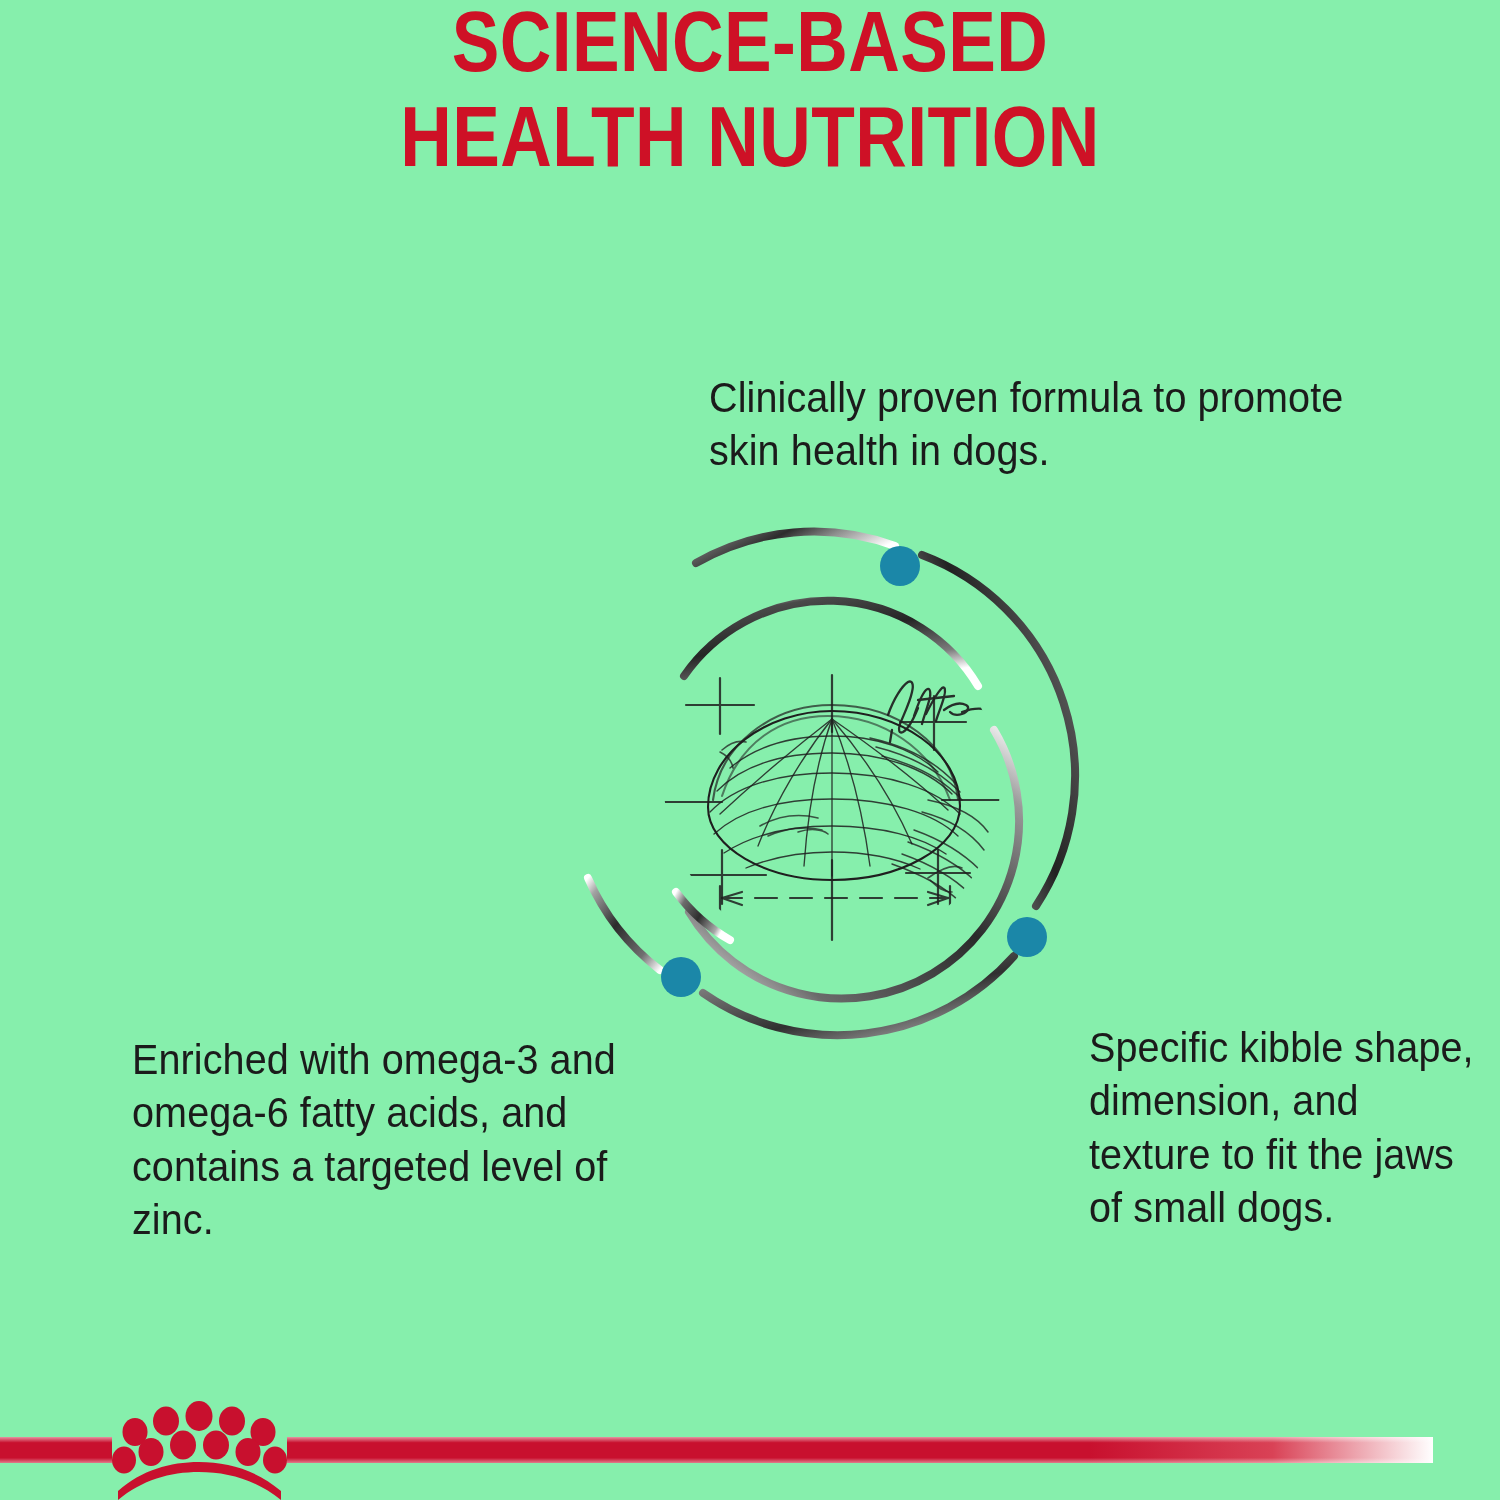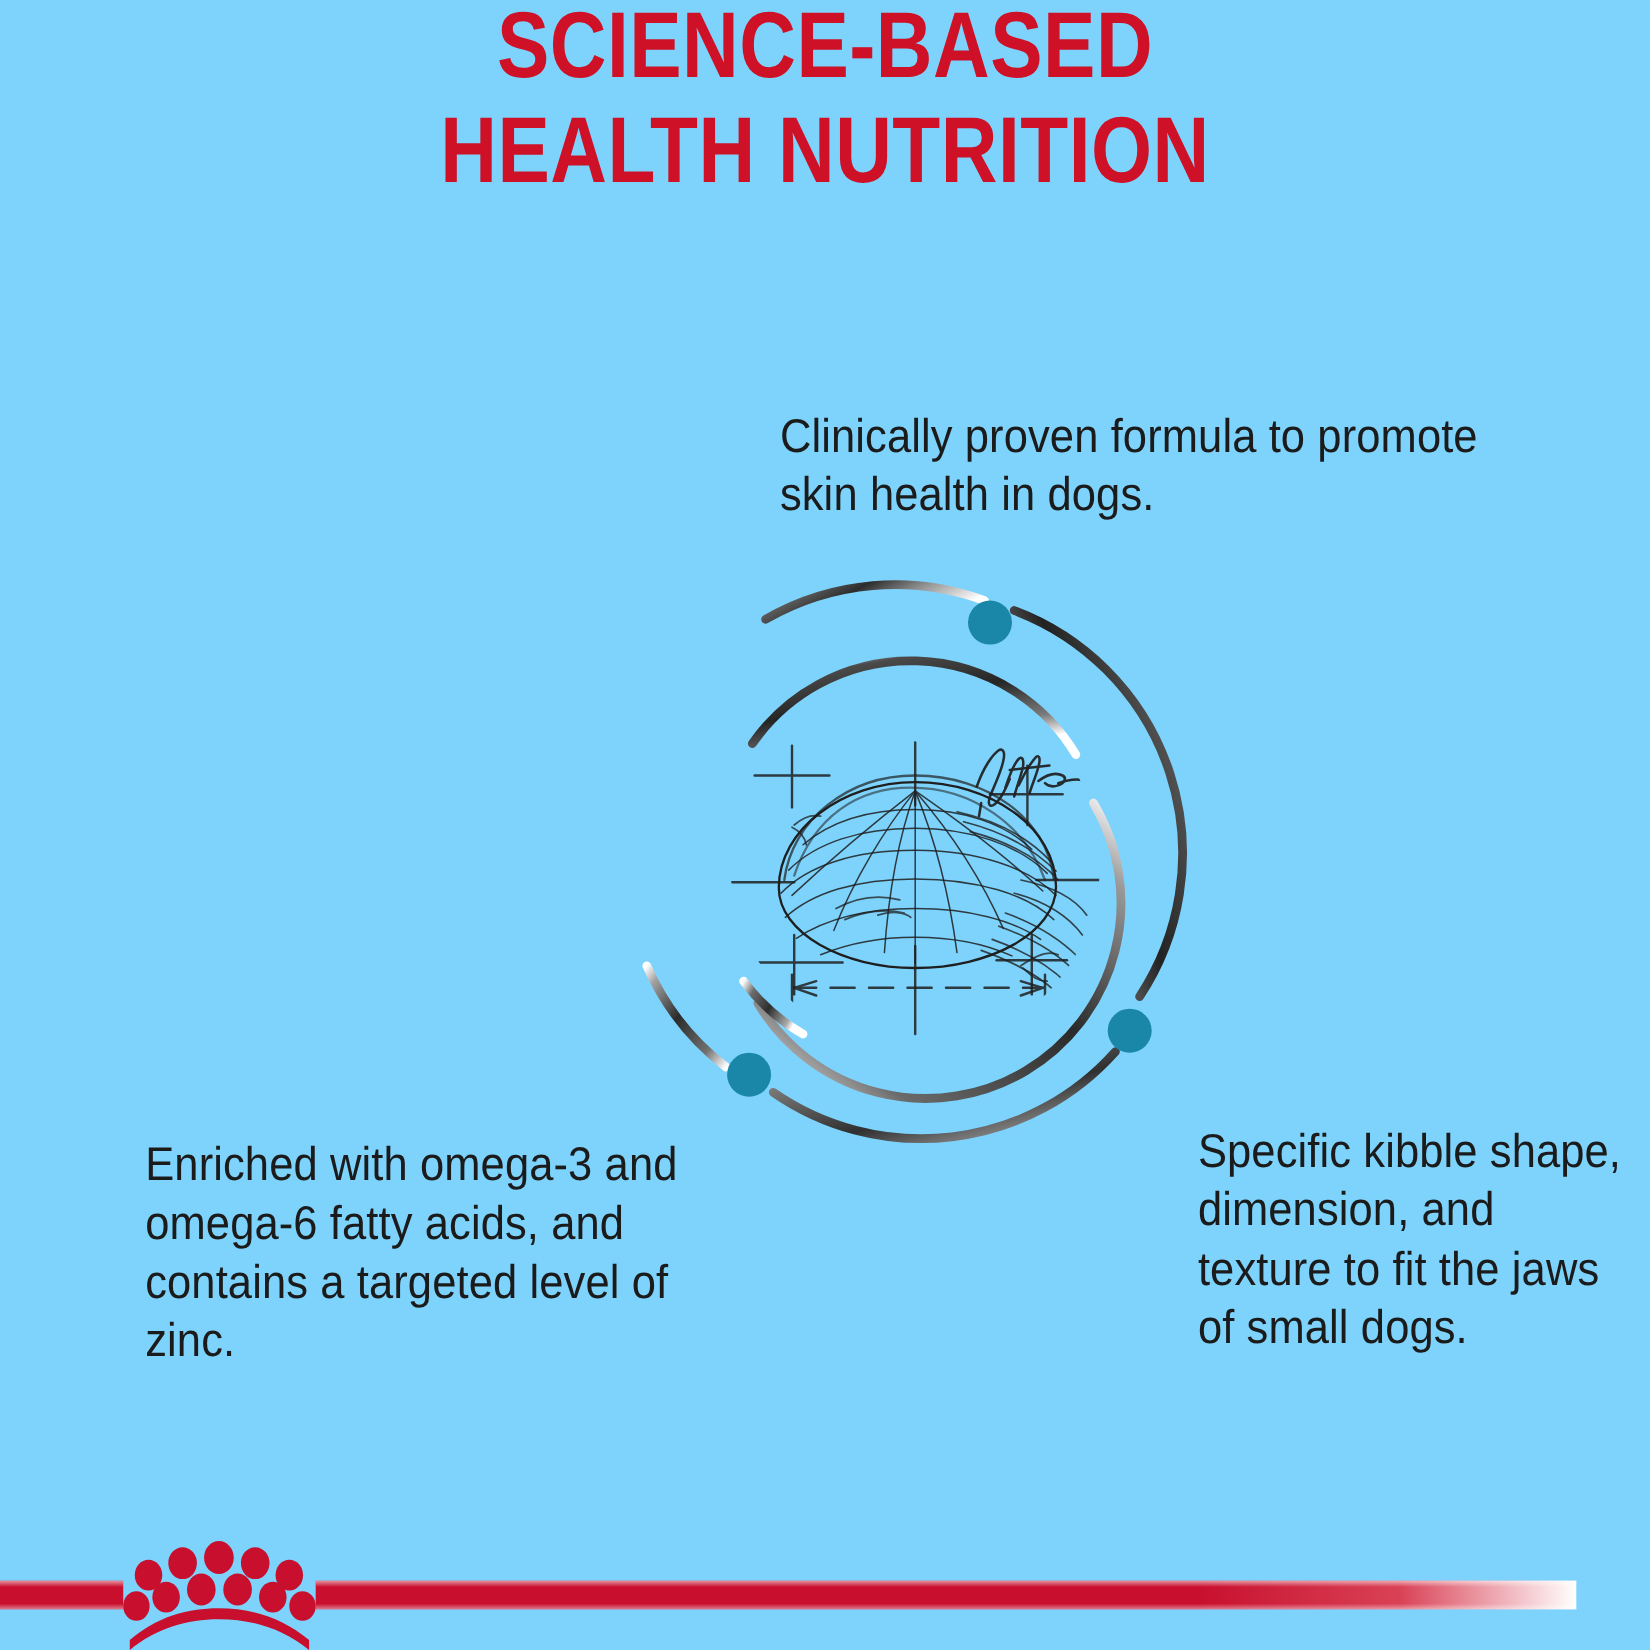--- a/index.html
+++ b/index.html
@@ -9,21 +9,21 @@
     background: #ffffff;
   }
   body {
     font-family: "Liberation Sans", sans-serif;
     -webkit-font-smoothing: antialiased;
   }
   #page {
     position: relative;
     width: 1500px;
     height: 1500px;
-    background: #7dd3fc;
+    background: #86efac;
     overflow: hidden;
   }
 
   
   .headline {
     position: absolute;
     left: 0;
     top: -6px;
     width: 1500px;
     text-align: center;

